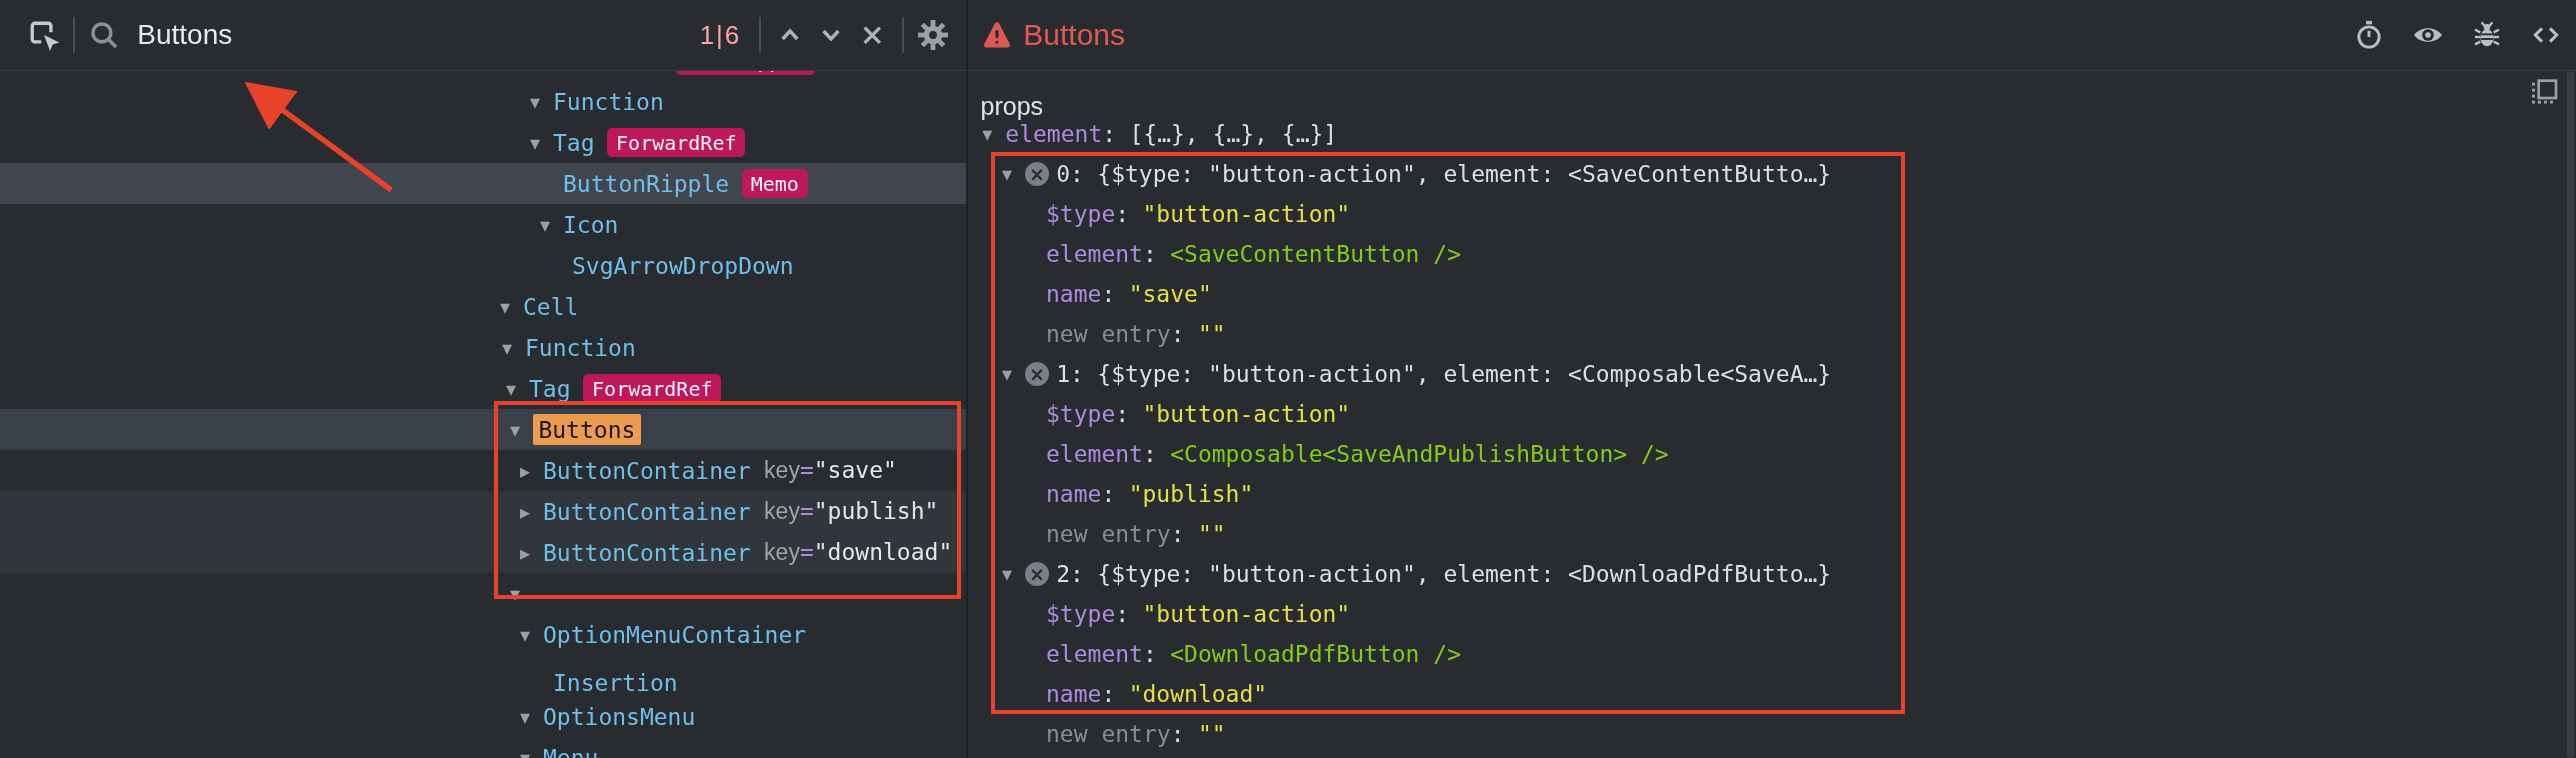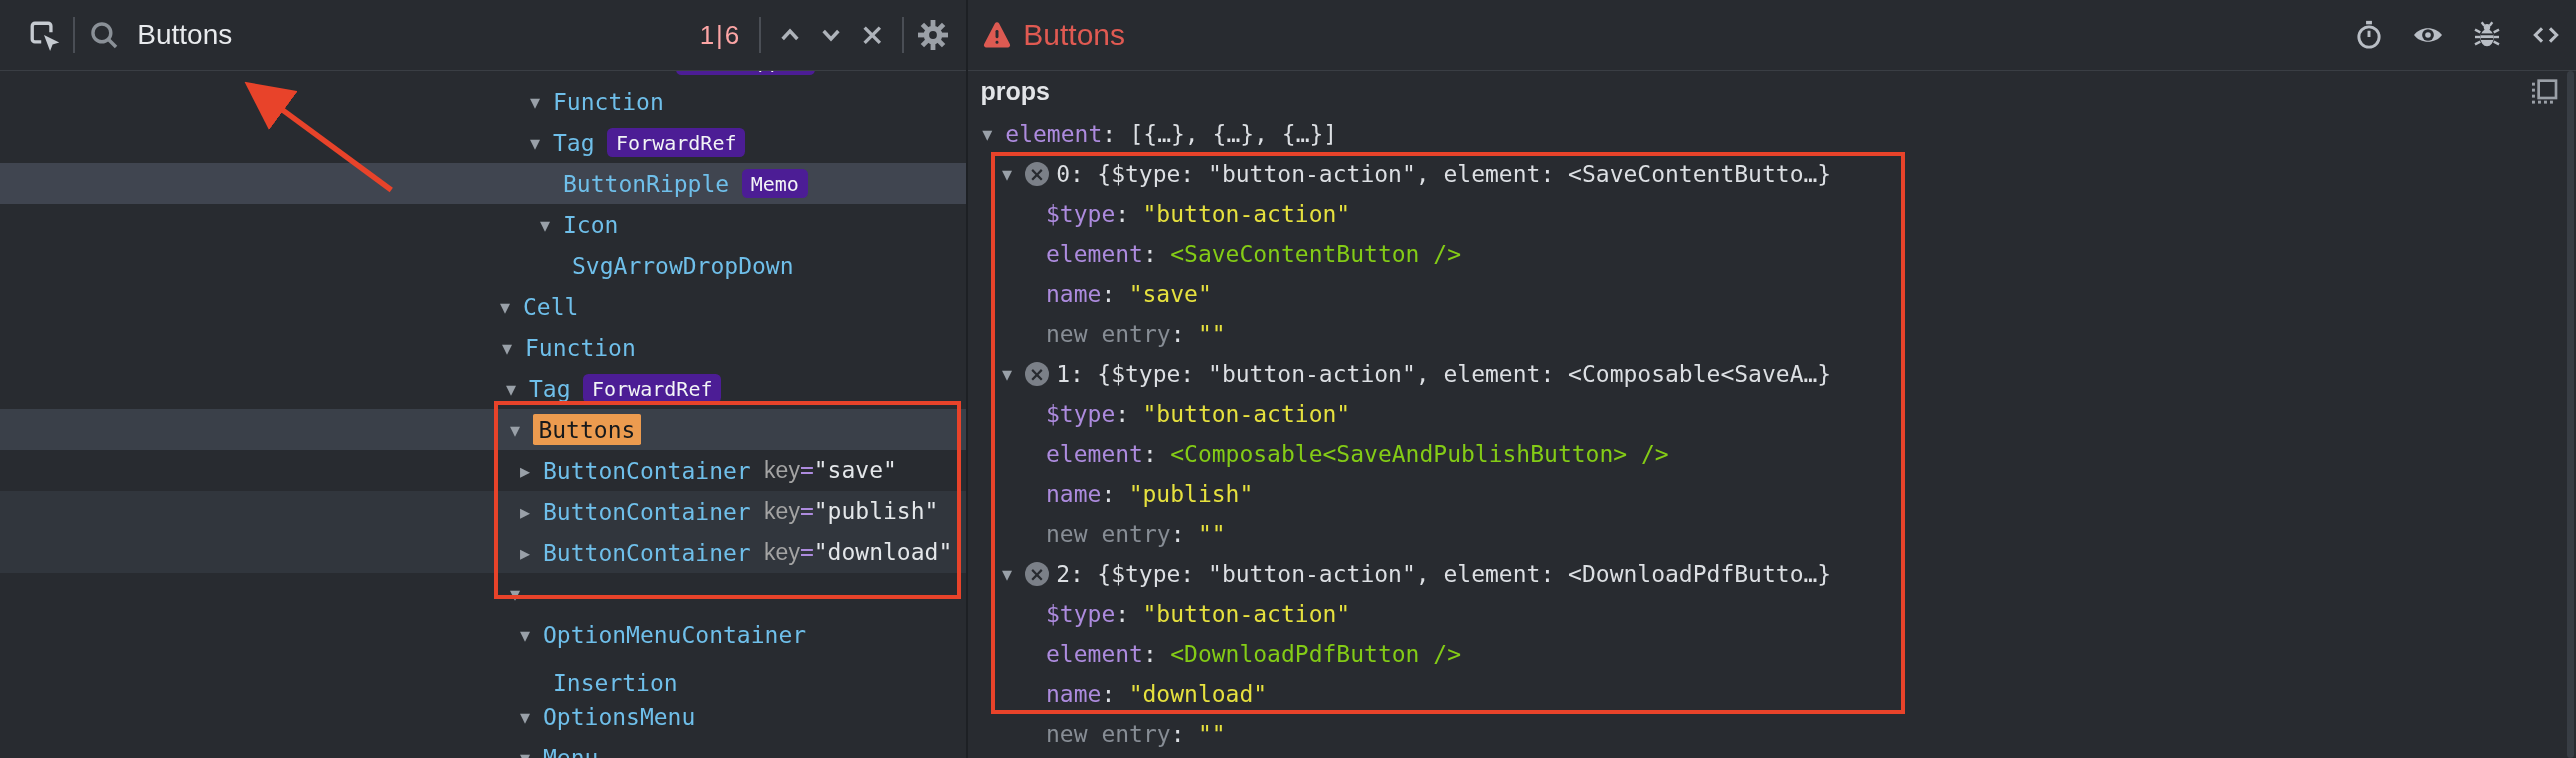--- a/index.html
+++ b/index.html
@@ -26,29 +26,29 @@
   
   .tree-rows { position:absolute; left:0; top:-31px; width:100%; }
   .t-row { height:41px; display:flex; align-items:center; font-size:23px; white-space:pre; }
   .t-row.sel { background:#3a4049; }
   .t-row.hov { background:#404550; }
   .t-row.soft { background:#31363d; }
   .tw { display:inline-block; width:23px; flex:0 0 23px; font-family:"DejaVu Sans",sans-serif;
         color:#99a0a8; font-size:20px; text-align:left; }
   .cname { color:#6fbfea; font-family:"DejaVu Sans Mono",monospace; }
   .chip { background:#ec9b4f; color:#17191c; padding:2.7px 5.4px; border-radius:1.8px; }
-  .badge { background:#4c1d95; color:#f2f4f6; font-size:20px; font-family:"DejaVu Sans Mono",monospace;
+  .badge { background:#be185d; color:#f2f4f6; font-size:20px; font-family:"DejaVu Sans Mono",monospace;
            padding:2.7px 9px; border-radius:5.4px; margin-left:12.5px; }
   .attr { margin-left:13.4px; }
   .attr-n { color:#a3a3a3; font-family:Liberation Sans, sans-serif; }
   .attr-eq { color:#ad8bde; font-family:"DejaVu Sans Mono",monospace; }
   .attr-v { color:#e4e7ea; font-family:"DejaVu Sans Mono",monospace; }
 
   
-  .props-label { position:absolute; left:12.5px; top:6px; color:#e3e5e8; font-size:25px;font-weight:bold; }
+  .props-label { position:absolute; left:12.5px; top:21px; color:#e3e5e8; font-size:25px; }
   .props-rows { position:absolute; left:0; top:43px; width:100%; }
   .p-row { height:40px; display:flex; align-items:center; font-size:23px;
            font-family:"DejaVu Sans Mono",monospace; white-space:pre; }
   .p-actions { padding-left:14.3px; }
   .p-head { padding-left:34px; }
   .p-field { padding-left:78px; }
   .p-last { padding-left:55px; }
   .pk { color:#ad8bde; }
   .pk-muted { color:#878d95; }
   .colon { color:#dcdfe3; margin-right:13.4px; }

